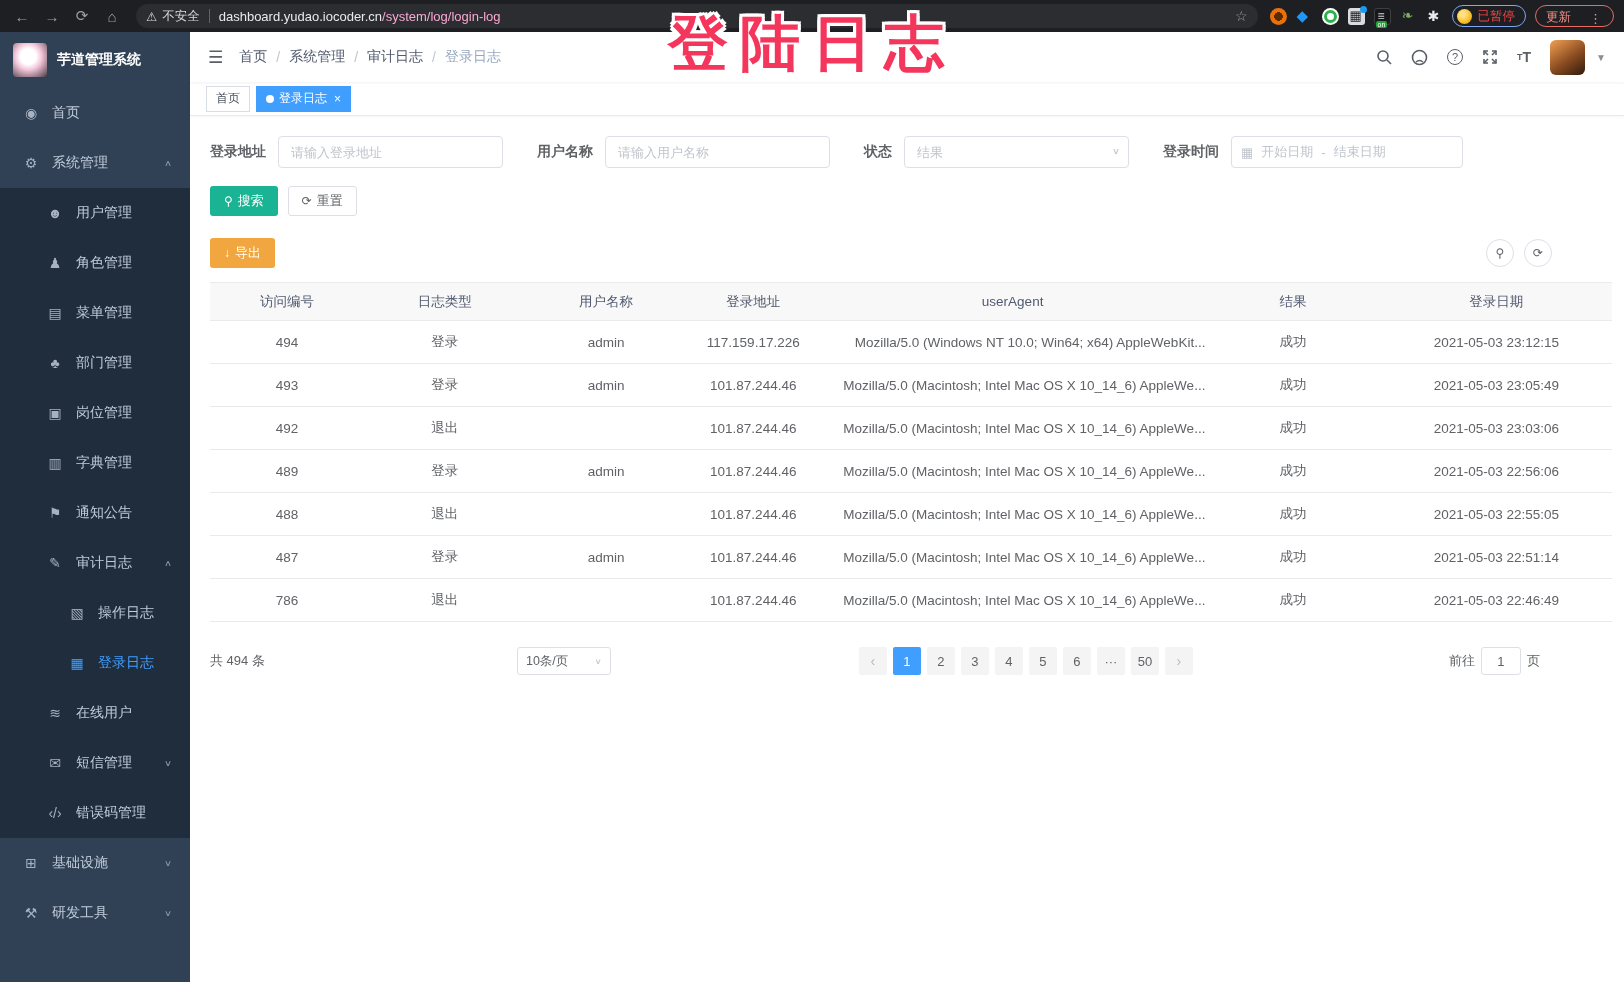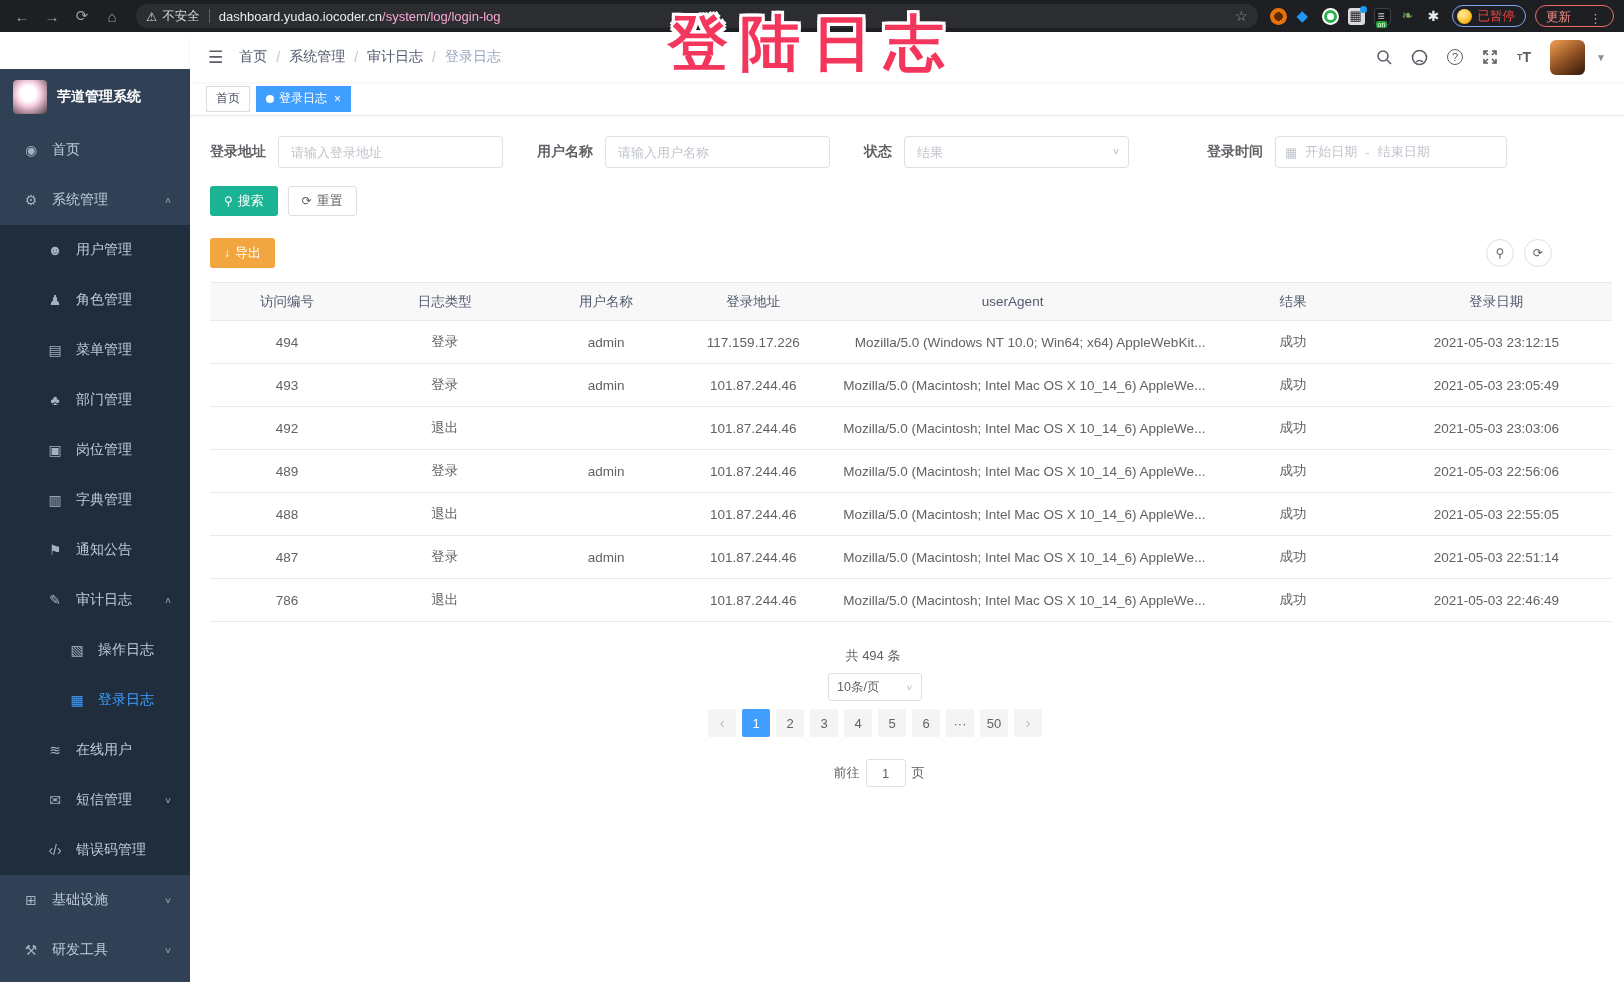--- a/index.html
+++ b/index.html
@@ -47,21 +47,21 @@
   .pill-update .dots { color:#f28b82; font-size:13px; letter-spacing:1px; }
 
   
   .watermark { position:absolute; left:668px; top:4px; z-index:60; font-size:60px; font-weight:900;
     letter-spacing:12px; color:#f5365c; pointer-events:none;
     text-shadow:-3px -3px 0 #fff,3px -3px 0 #fff,-3px 3px 0 #fff,3px 3px 0 #fff,
       0 -3px 0 #fff,0 3px 0 #fff,-3px 0 0 #fff,3px 0 0 #fff; }
 
   
   .app { display:flex; height:950px; }
-  .sidebar { width:190px; background:#304156; flex:0 0 auto; overflow:hidden;margin-top:37px; }
+  .sidebar { width:190px; background:#304156; flex:0 0 auto; overflow:hidden; }
   .logo-row { height:56px; display:flex; align-items:center; padding-left:13px; gap:10px; }
   .logo-img { width:34px; height:34px; border-radius:4px; flex:0 0 auto;
     background:radial-gradient(circle at 45% 40%, #fff 28%, #f3c6da 48%, #5a4a52 95%); }
   .app-title { color:#fff; font-size:14px; font-weight:bold; white-space:nowrap; }
   .menu { font-size:14px; color:#bfcbd9; }
   .menu-item { height:50px; display:flex; align-items:center; padding-left:20px; cursor:pointer;
     white-space:nowrap; }
   .menu-item.level1 { background:#1f2d3d; padding-left:44px; }
   .menu-item.level2 { background:#1f2d3d; padding-left:66px; }
   .mi-icon { width:22px; margin-right:10px; text-align:center; color:#a7b1c2; font-size:14px;
@@ -131,33 +131,33 @@
   
   table.log-table { margin-top:14px; width:100%; border-collapse:collapse; border-top:1px solid #e8eaec; }
   .log-table th { background:#f8f8f9; height:38px; font-size:13.5px; color:#515a6e;
     font-weight:500; border-bottom:1px solid #e8eaec; text-align:center; }
   .log-table td { height:43px; font-size:13.5px; color:#606266; border-bottom:1px solid #e8eaec;
     text-align:center; white-space:nowrap; overflow:hidden; }
   .log-table td.ua { text-align:right; padding-left:6px; }
 
   
   .pagination { margin-top:25px; margin-right:72px; display:flex; justify-content:space-between;
-    align-items:center; gap:8px; font-size:13px; color:#606266;flex-direction:column; }
+    align-items:center; gap:8px; font-size:13px; color:#606266; }
   .pg-total { margin-right:4px; }
   .size-select { width:94px; height:28px; border:1px solid #dcdfe6; border-radius:3px;
     display:flex; align-items:center; justify-content:space-between; padding:0 8px;
     color:#606266; font-size:12.5px; }
   .size-select .sel-caret { color:#c0c4cc; font-size:10px; transform:scaleY(.8); }
   .pager { display:flex; gap:6px; align-items:center; }
   .pg-btn { min-width:28px; height:28px; background:#f4f4f5; border-radius:2px; font-size:13px;
     color:#606266; display:flex; align-items:center; justify-content:center; padding:0 4px;
     cursor:pointer; }
   .pg-btn.active { background:#409eff; color:#fff; }
   .pg-btn.arrow { color:#b4b8bf; font-size:14px; }
-  .goto { display:flex; align-items:center; gap:6px; margin-left:8px;margin-top:14px; }
+  .goto { display:flex; align-items:center; gap:6px; margin-left:8px; }
   .goto input { width:40px; height:28px; border:1px solid #dcdfe6; border-radius:3px;
     text-align:center; font-size:13px; color:#606266; font-family:inherit; }
 </style>
 </head>
 <body>
 
 <div class="browser-bar">
   <div class="b-icon">←</div>
   <div class="b-icon">→</div>
   <div class="b-icon">⟳</div>
@@ -337,21 +337,21 @@
           <span class="f-label">用户名称</span>
           <input class="f-input" placeholder="请输入用户名称" style="">
         </div>
         <div class="f-group">
           <span class="f-label">状态</span>
           <span class="select-wrap">
             <input class="f-input" readonly="" placeholder="结果" style="">
             <span class="sel-caret">∨</span>
           </span>
         </div>
-        <div class="f-group" style="margin-right:0;margin-left:44px;">
+        <div class="f-group" style="margin-right:0;">
           <span class="f-label">登录时间</span>
           <div class="date-range">
             <span class="cal">▦</span>
             <span>开始日期</span>
             <span>-</span>
             <span>结束日期</span>
           </div>
         </div>
       </div>
 

